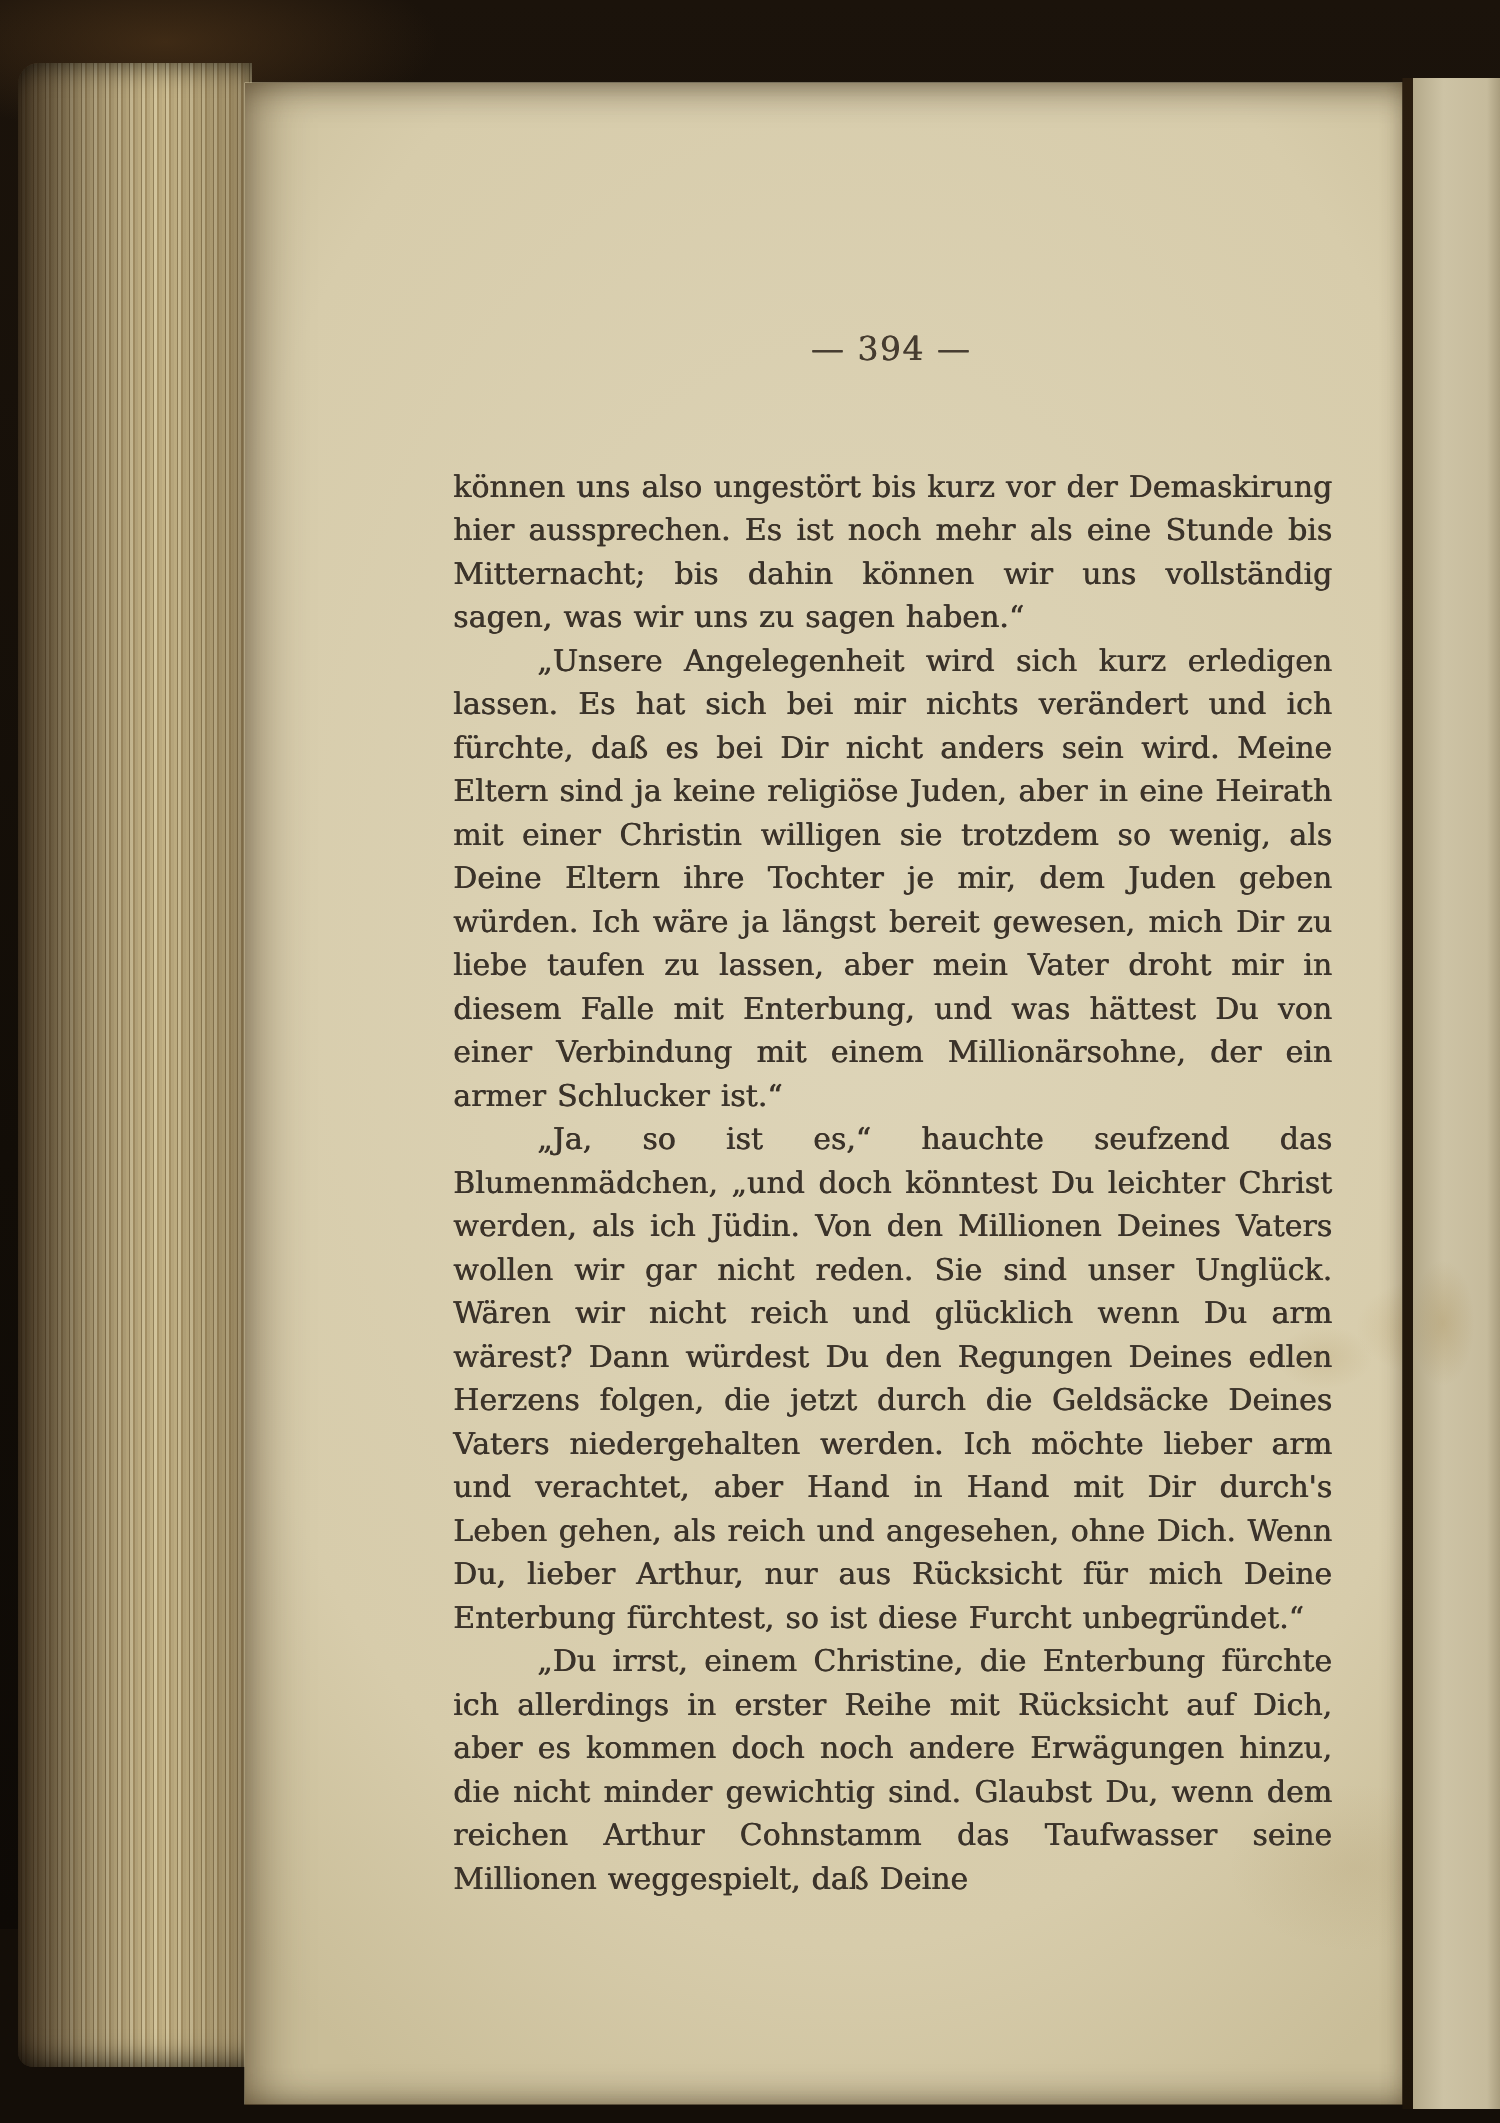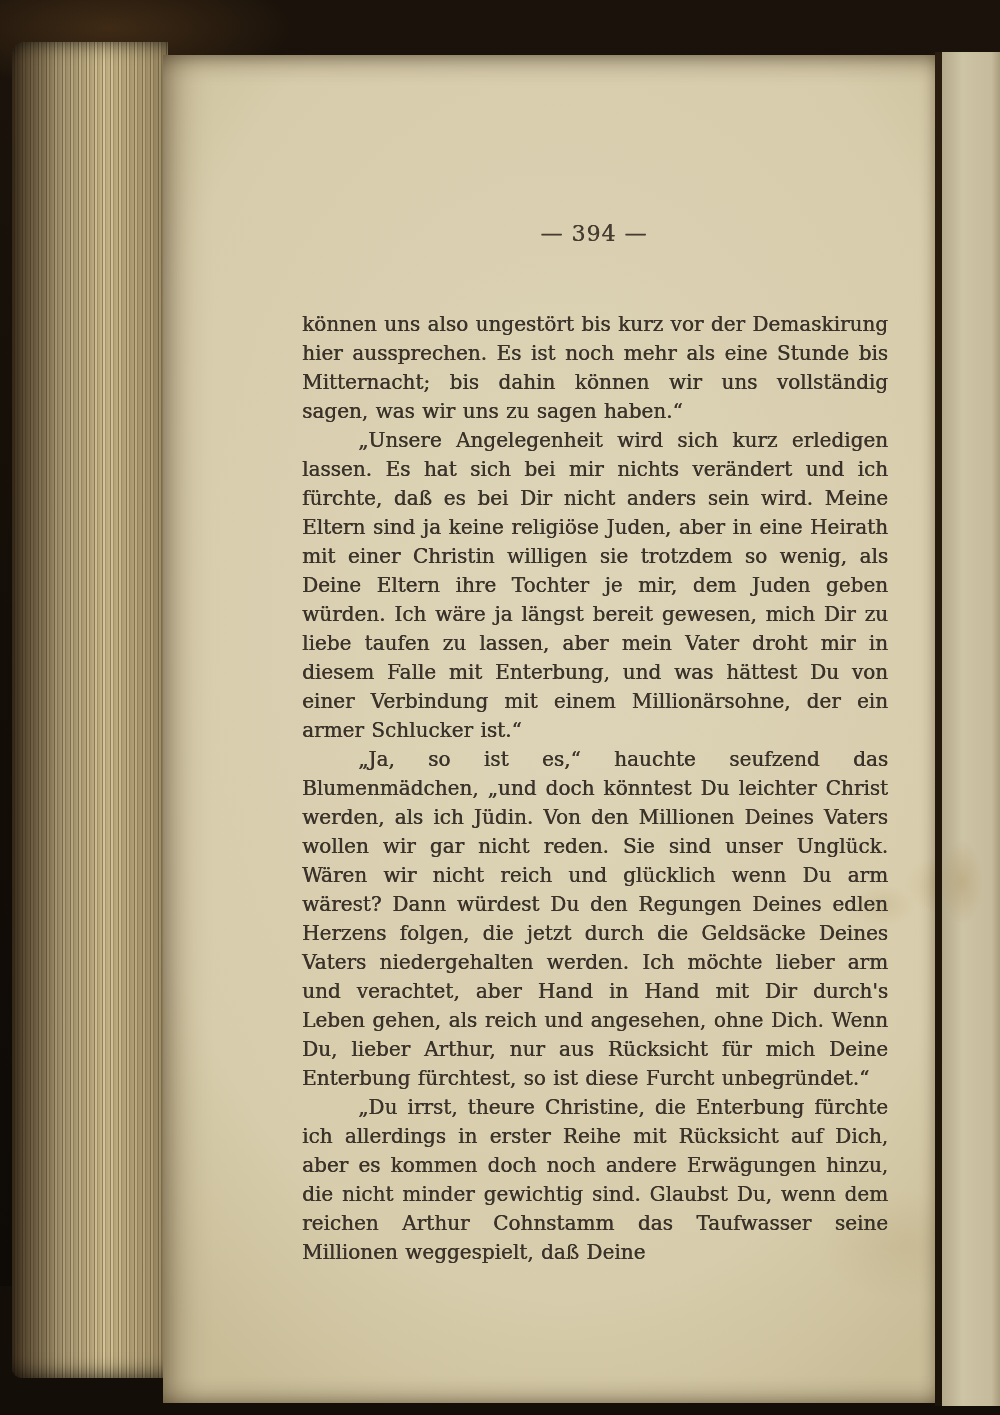--- a/index.html
+++ b/index.html
@@ -117,15 +117,15 @@
   <div class="page"></div>
   <div class="gutter"></div>
   <div class="next-page"></div>
 
   <div class="page-number">—  394  —</div>
 
   <div class="text-block">
     <p>können uns also ungestört bis kurz vor der Demaskirung hier aussprechen. Es ist noch mehr als eine Stunde bis Mitternacht; bis dahin können wir uns vollständig sagen, was wir uns zu sagen haben.“</p>
     <p class="indent">„Unsere Angelegenheit wird sich kurz erledigen lassen. Es hat sich bei mir nichts verändert und ich fürchte, daß es bei Dir nicht anders sein wird. Meine Eltern sind ja keine religiöse Juden, aber in eine Heirath mit einer Christin willigen sie trotzdem so wenig, als Deine Eltern ihre Tochter je mir, dem Juden geben würden. Ich wäre ja längst bereit gewesen, mich Dir zu liebe taufen zu lassen, aber mein Vater droht mir in diesem Falle mit Enterbung, und was hättest Du von einer Verbindung mit einem Millionärsohne, der ein armer Schlucker ist.“</p>
     <p class="indent">„Ja, so ist es,“ hauchte seufzend das Blumenmädchen, „und doch könntest Du leichter Christ werden, als ich Jüdin. Von den Millionen Deines Vaters wollen wir gar nicht reden. Sie sind unser Unglück. Wären wir nicht reich und glücklich wenn Du arm wärest? Dann würdest Du den Regungen Deines edlen Herzens folgen, die jetzt durch die Geldsäcke Deines Vaters niedergehalten werden. Ich möchte lieber arm und verachtet, aber Hand in Hand mit Dir durch's Leben gehen, als reich und angesehen, ohne Dich. Wenn Du, lieber Arthur, nur aus Rücksicht für mich Deine Enterbung fürchtest, so ist diese Furcht unbegründet.“</p>
-    <p class="indent">„Du irrst, theure Christine, die Enterbung fürchte ich allerdings in erster Reihe mit Rücksicht auf Dich, aber es kommen doch noch andere Erwägungen hinzu, die nicht minder gewichtig sind. Glaubst Du, wenn dem reichen Arthur Cohnstamm das Taufwasser seine Millionen weggespielt, daß Deine</p>
+    <p class="indent">„Du irrst, einem Christine, die Enterbung fürchte ich allerdings in erster Reihe mit Rücksicht auf Dich, aber es kommen doch noch andere Erwägungen hinzu, die nicht minder gewichtig sind. Glaubst Du, wenn dem reichen Arthur Cohnstamm das Taufwasser seine Millionen weggespielt, daß Deine</p>
   </div>
 </div>
 
 </body></html>

